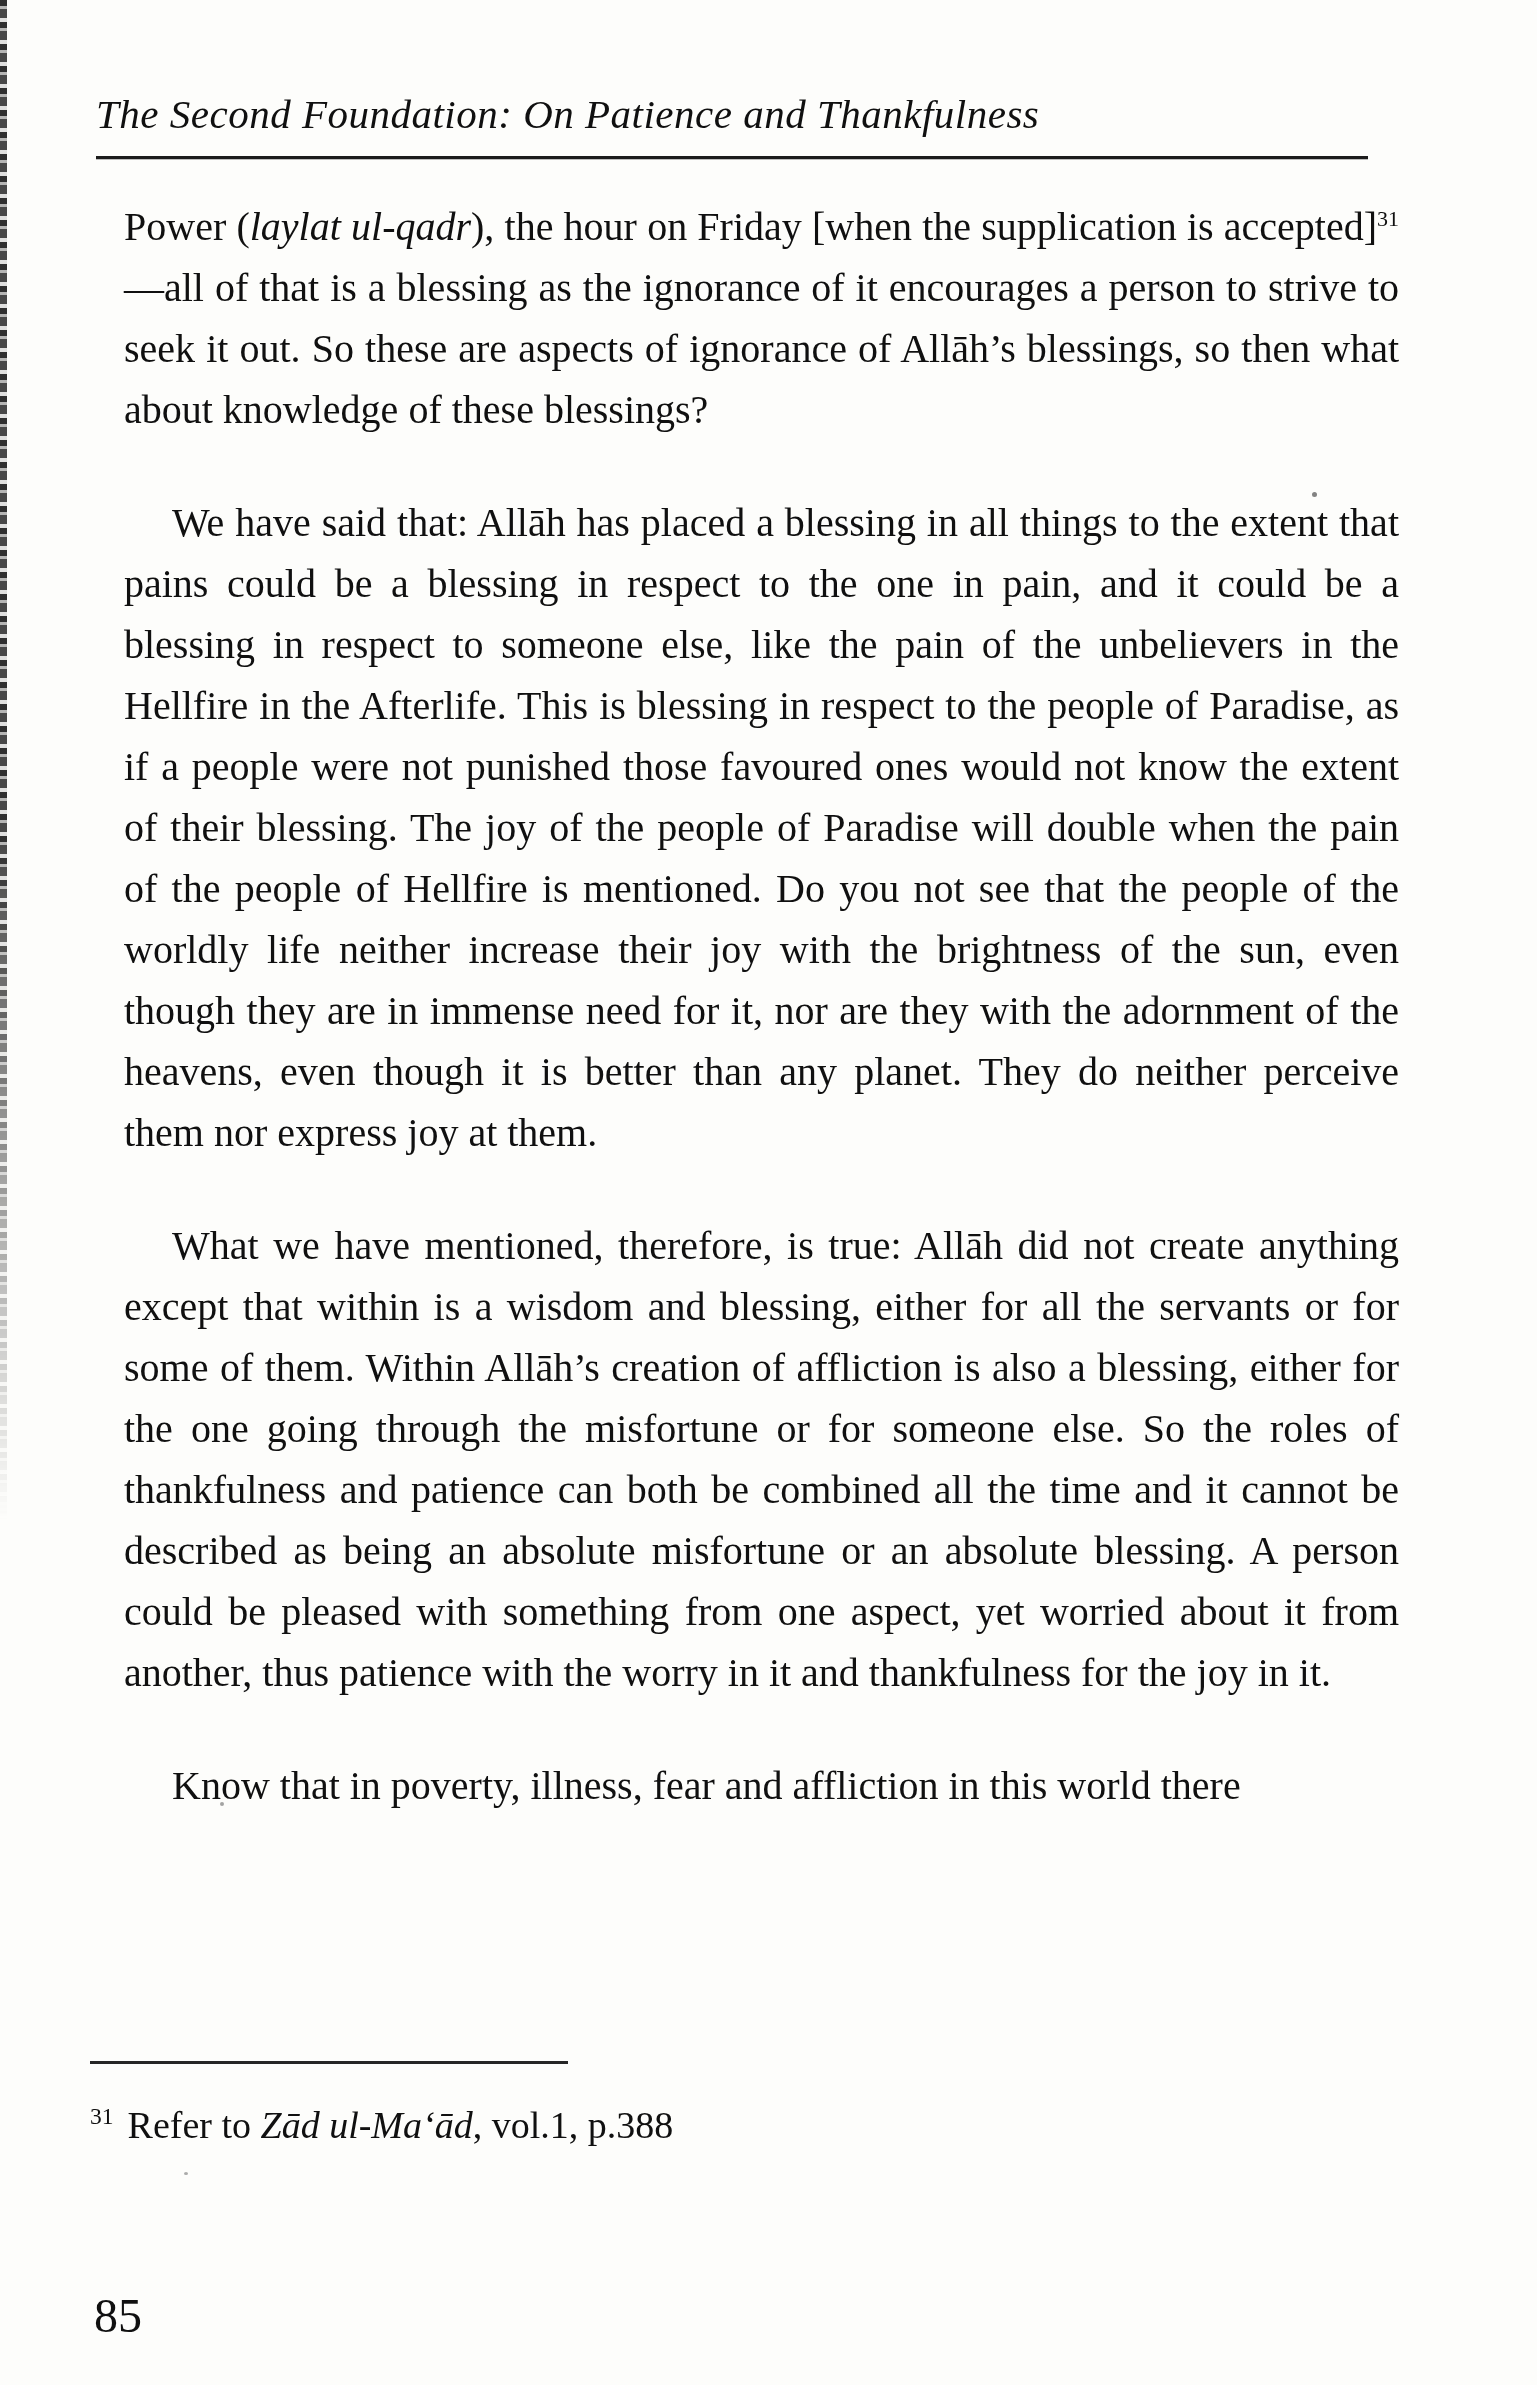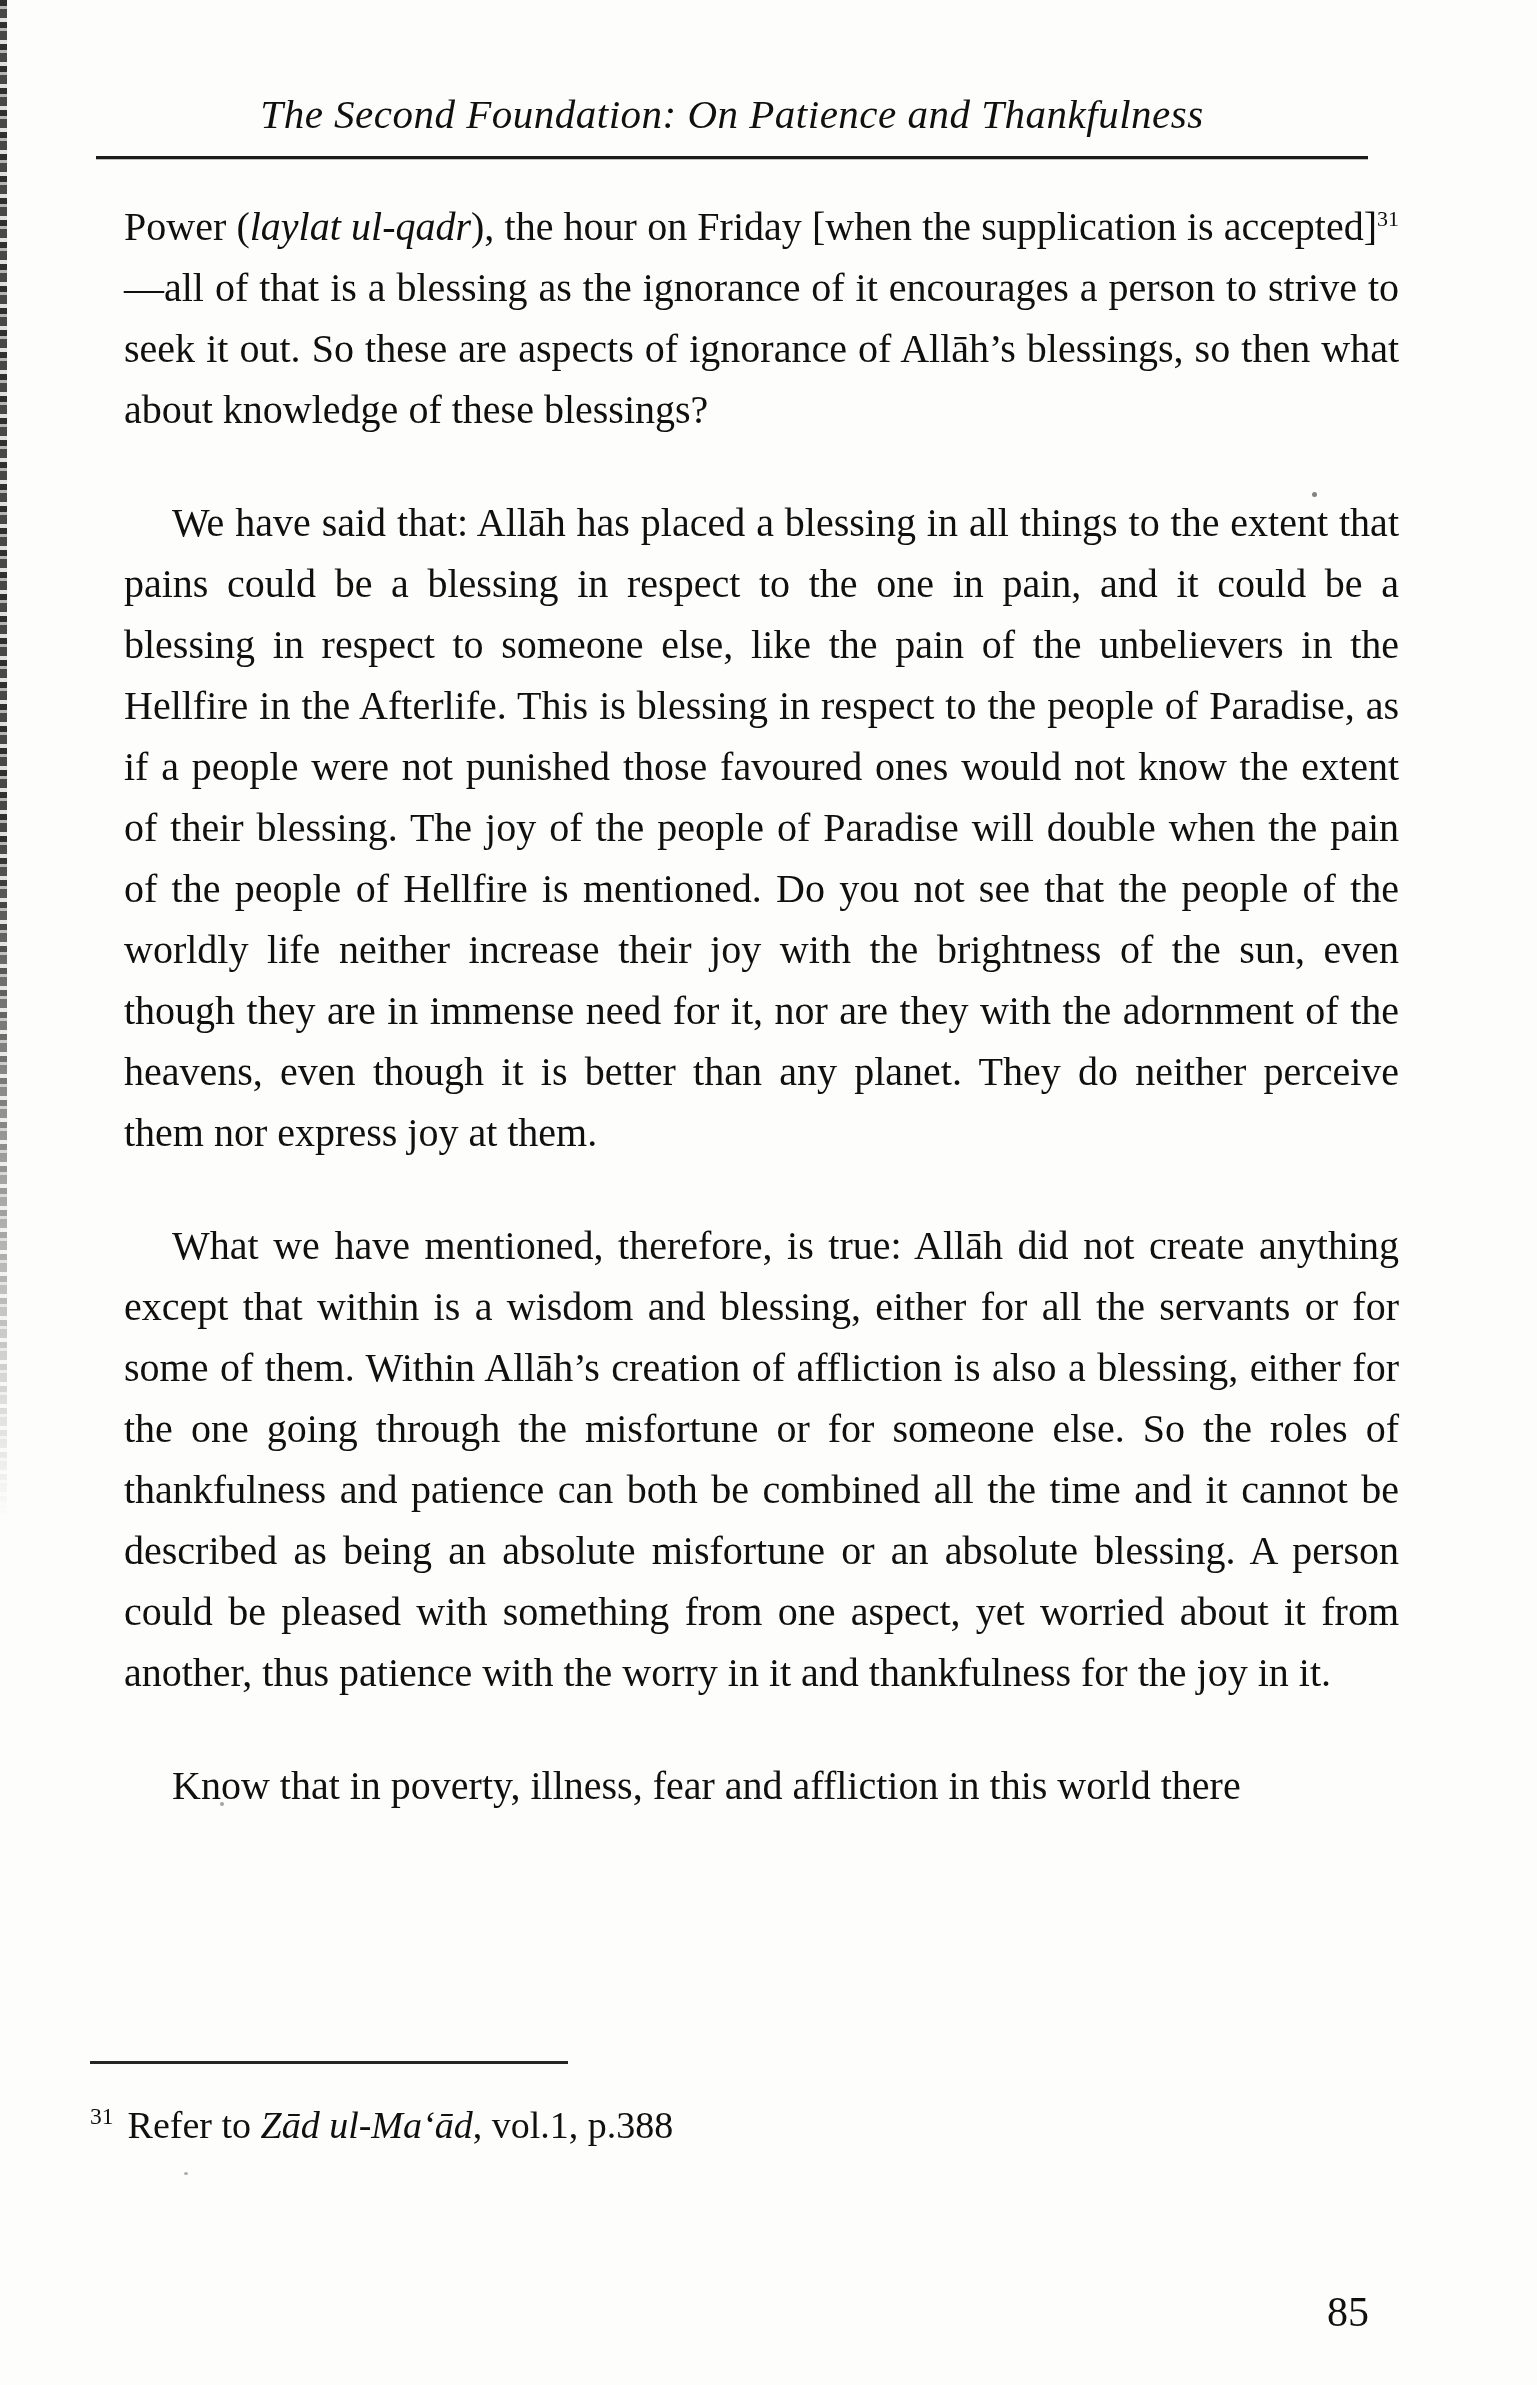--- a/index.html
+++ b/index.html
@@ -33,21 +33,21 @@
     );
     -webkit-mask-image: linear-gradient(180deg, #000 55%, transparent 100%);
             mask-image: linear-gradient(180deg, #000 55%, transparent 100%);
   }
 
   .running-head {
     position: absolute;
     top: 90px;
     left: 96px;
     width: 1272px;
-    text-align: center;
+    text-align: left;
     font-style: italic;
     font-size: 41px;
     letter-spacing: 0.5px;
     white-space: nowrap;
   }
   .head-rule {
     position: absolute;
     top: 156px;
     left: 96px;
     width: 1272px;
@@ -99,22 +99,22 @@
     font-size: 0.62em;
     line-height: 0;
     vertical-align: super;
     margin-right: 14px;
   }
   .page-number {
     position: absolute;
     top: 2288px;
     left: 94px;
     width: 1275px;
-    text-align: right;
-    font-size: 42px;
+    text-align: left;
+    font-size: 48px;
   }
 
   
   .speck {
     position: absolute;
     background: #5a5a5a;
     border-radius: 50%;
   }
   .speck.s1 { left: 1312px; top: 492px;  width: 5px; height: 5px; opacity: .75; }
   .speck.s2 { left: 220px;  top: 1802px; width: 4px; height: 4px; opacity: .55; }

